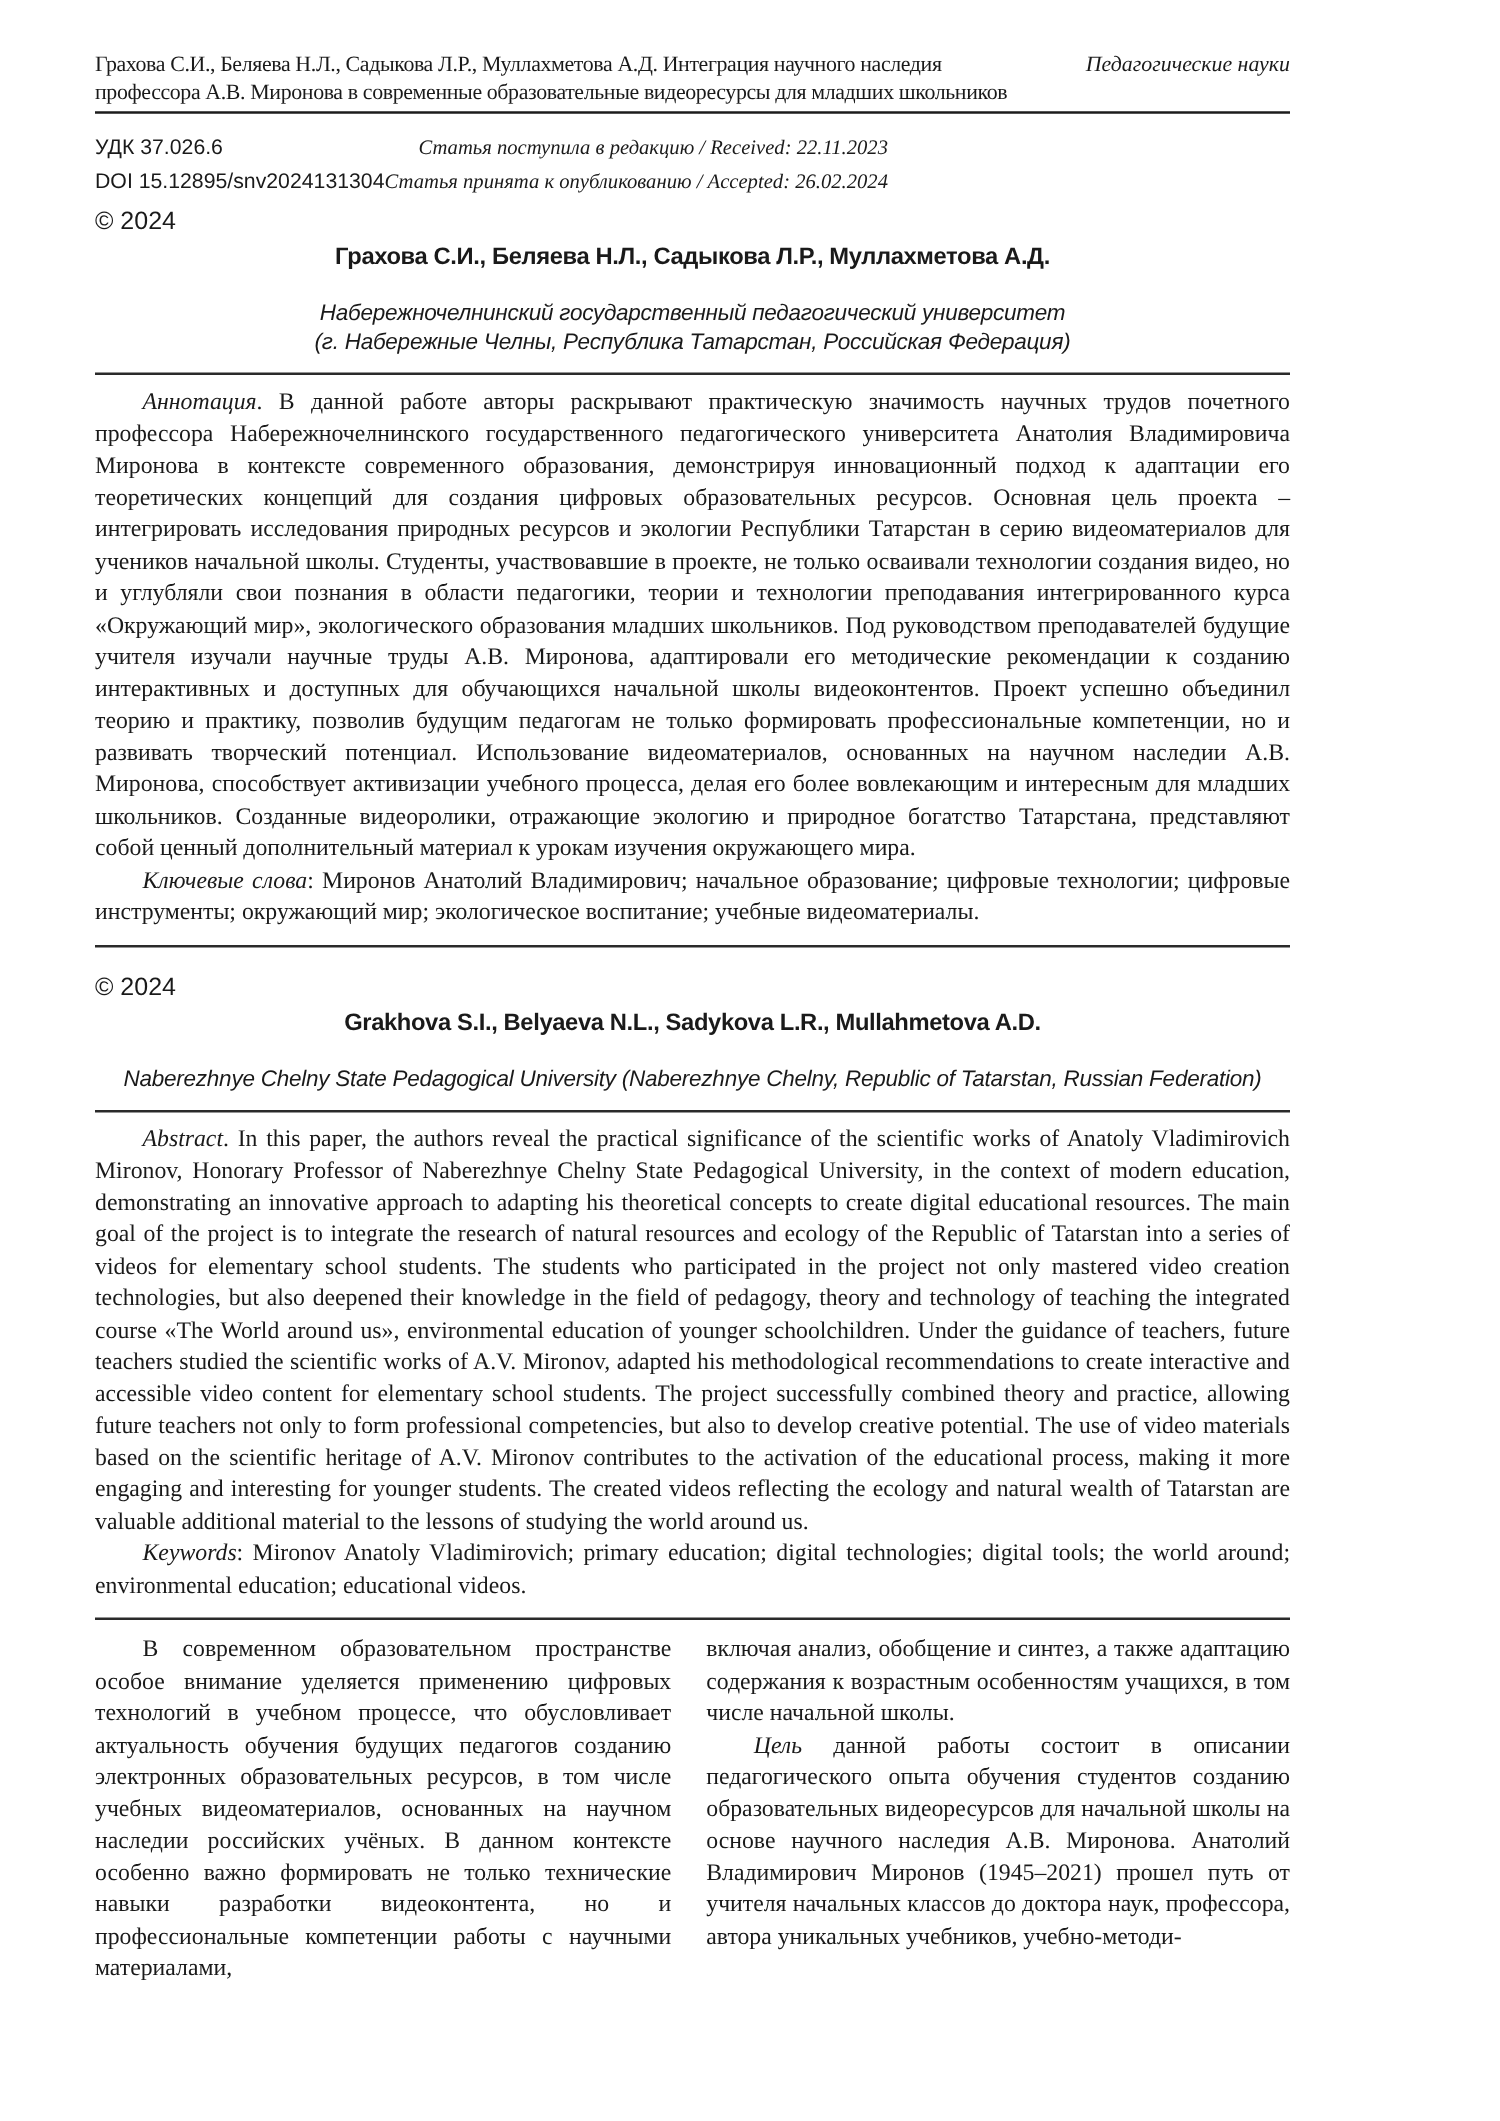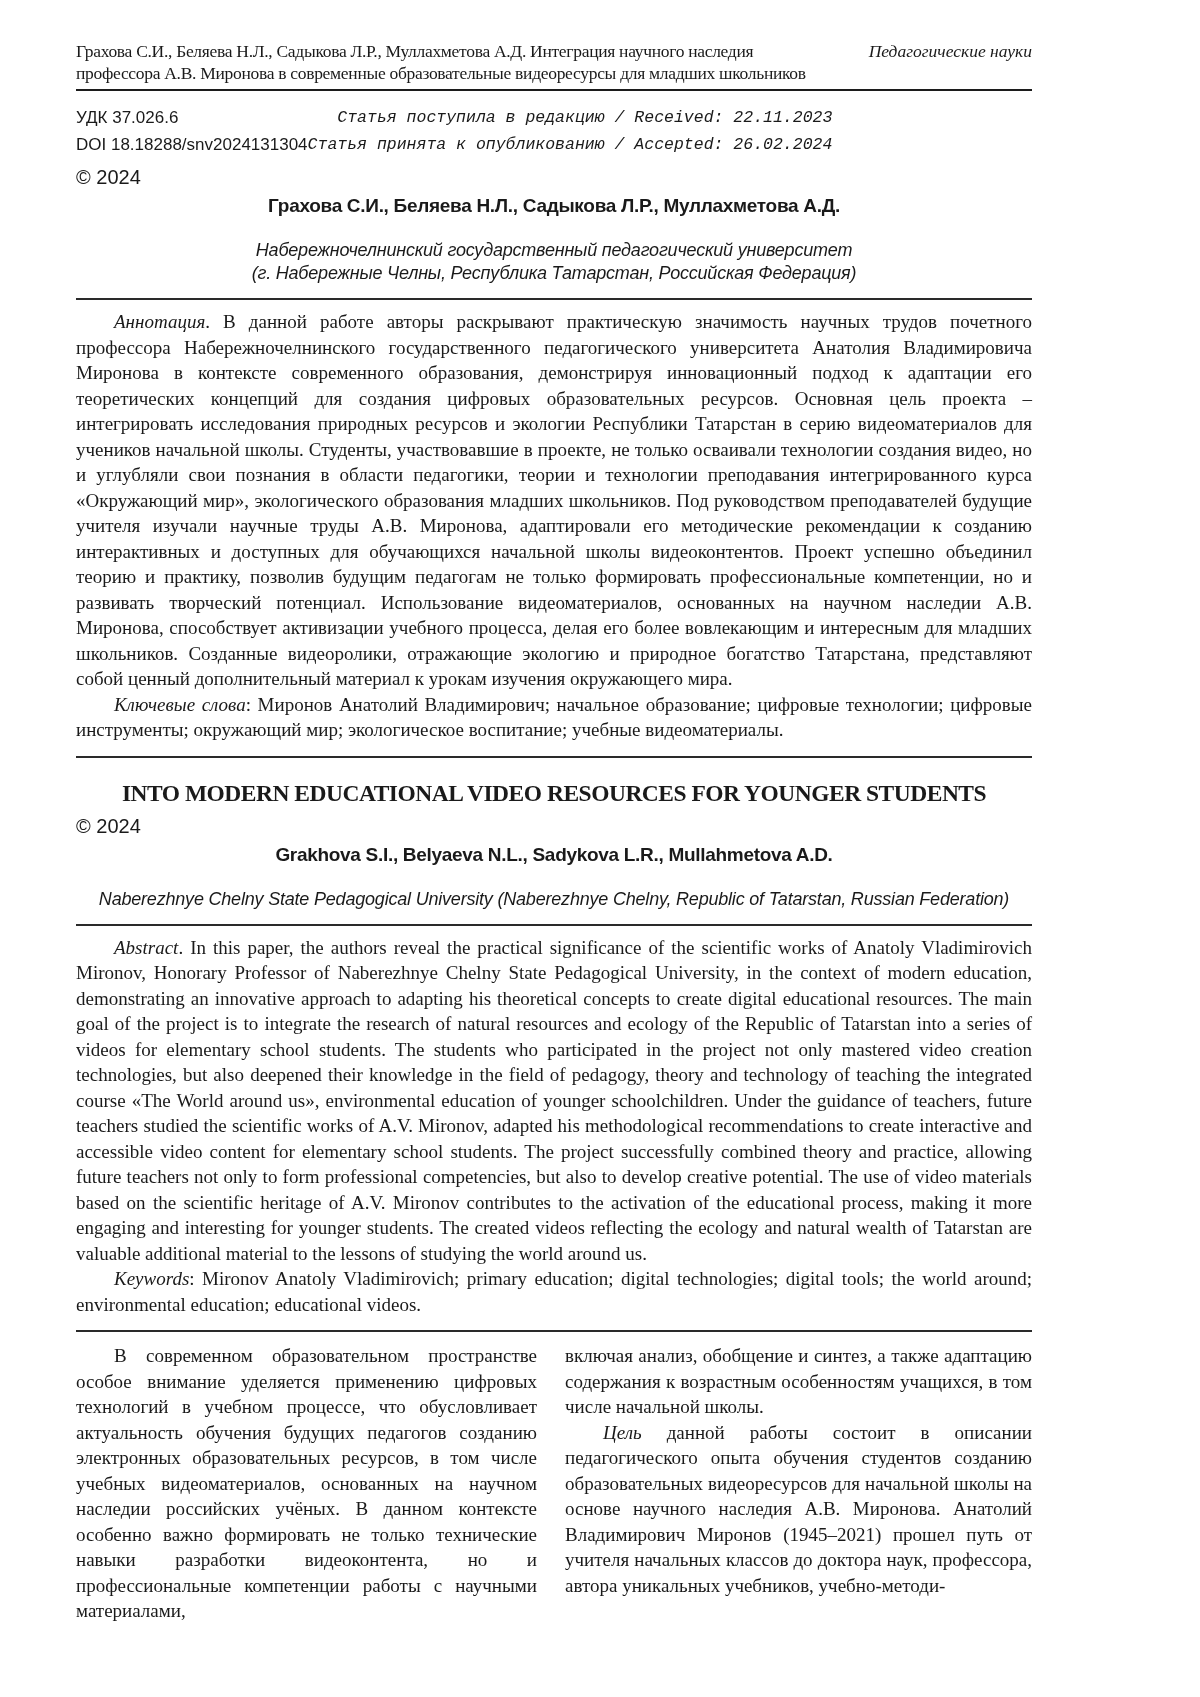--- a/index.html
+++ b/index.html
@@ -40,21 +40,21 @@
   
   .meta {
     display: flex; justify-content: flex-start;
     margin-top: 13px;
   }
   .meta-left {
     font-family: "Liberation Sans", sans-serif;
     font-size: 17px; line-height: 27px;
   }
   .meta-right {
-    font-family: Liberation Mono, monospace;
+    font-family: Liberation Serif, serif;
     font-style: italic; text-align: right;
     font-size: 16.5px; line-height: 27px;
   }
 
   
   .article-title {
     margin-top: 15px;
     text-align: center;
     font-weight: bold;
     font-size: 23.5px; line-height: 27px;
@@ -116,21 +116,21 @@
 <div class="page">
 
   <div class="running-head">
     <div class="rh-left">Грахова С.И., Беляева Н.Л., Садыкова Л.Р., Муллахметова А.Д. Интеграция научного наследия профессора А.В. Миронова в современные образовательные видеоресурсы для младших школьников</div>
     <div class="rh-right">Педагогические науки</div>
   </div>
 
   <div class="meta">
     <div class="meta-left">
       <div>УДК 37.026.6</div>
-      <div>DOI 18.18288/snv2024131304</div>
+      <div>DOI 15.12895/snv2024131304</div>
     </div>
     <div class="meta-right">
       <div>Статья поступила в редакцию / Received: 22.11.2023</div>
       <div>Статья принята к опубликованию / Accepted: 26.02.2024</div>
     </div>
   </div>
 
   <div class="copyright">© 2024</div>
   <div class="authors">Грахова С.И., Беляева Н.Л., Садыкова Л.Р., Муллахметова А.Д.</div>
   <div class="affiliation">
@@ -139,21 +139,20 @@
   </div>
 
   <hr class="hrule">
 
   <p class="para"><span class="it">Аннотация</span><span>. В данной работе авторы раскрывают практическую значимость научных трудов почетного профессора Набережночелнинского государственного педагогического университета Анатолия Владимировича Миронова в контексте современного образования, демонстрируя инновационный подход к адаптации его теоретических концепций для создания цифровых образовательных ресурсов. Основная цель проекта – интегрировать исследования природных ресурсов и экологии Республики Татарстан в серию видеоматериалов для учеников начальной школы. Студенты, участвовавшие в проекте, не только осваивали технологии создания видео, но и углубляли свои познания в области педагогики, теории и технологии преподавания интегрированного курса «Окружающий мир», экологического образования младших школьников. Под руководством преподавателей будущие учителя изучали научные труды А.В. Миронова, адаптировали его методические рекомендации к созданию интерактивных и доступных для обучающихся начальной школы видеоконтентов. Проект успешно объединил теорию и практику, позволив будущим педагогам не только формировать профессиональные компетенции, но и развивать творческий потенциал. Использование видеоматериалов, основанных на научном наследии А.В. Миронова, способствует активизации учебного процесса, делая его более вовлекающим и интересным для младших школьников. Созданные видеоролики, отражающие экологию и природное богатство Татарстана, представляют собой ценный дополнительный материал к урокам изучения окружающего мира.</span></p>
   <p class="para tight"><span class="it">Ключевые слова</span><span>: Миронов Анатолий Владимирович; начальное образование; цифровые технологии; цифровые инструменты; окружающий мир; экологическое воспитание; учебные видеоматериалы.</span></p>
 
   <hr class="hrule">
 
   <div class="article-title" style="margin-top:22px;">
-    <div>INTO MODERN EDUCATIONAL VIDEO RESOURCES FOR YOUNGER STUDENTS</div>
   </div>
   <div class="copyright">© 2024</div>
   <div class="authors">Grakhova S.I., Belyaeva N.L., Sadykova L.R., Mullahmetova A.D.</div>
   <div class="affiliation">Naberezhnye Chelny State Pedagogical University (Naberezhnye Chelny, Republic of Tatarstan, Russian Federation)</div>
 
   <hr class="hrule">
 
   <p class="para" lang="en"><span class="it">Abstract</span><span>. In this paper, the authors reveal the practical significance of the scientific works of Anatoly Vladimirovich Mironov, Honorary Professor of Naberezhnye Chelny State Pedagogical University, in the context of modern education, demonstrating an innovative approach to adapting his theoretical concepts to create digital educational resources. The main goal of the project is to integrate the research of natural resources and ecology of the Republic of Tatarstan into a series of videos for elementary school students. The students who participated in the project not only mastered video creation technologies, but also deepened their knowledge in the field of pedagogy, theory and technology of teaching the integrated course «The World around us», environmental education of younger schoolchildren. Under the guidance of teachers, future teachers studied the scientific works of A.V. Mironov, adapted his methodological recommendations to create interactive and accessible video content for elementary school students. The project successfully combined theory and practice, allowing future teachers not only to form professional competencies, but also to develop creative potential. The use of video materials based on the scientific heritage of A.V. Mironov contributes to the activation of the educational process, making it more engaging and interesting for younger students. The created videos reflecting the ecology and natural wealth of Tatarstan are valuable additional material to the lessons of studying the world around us.</span></p>
   <p class="para tight" lang="en"><span class="it">Keywords</span><span>: Mironov Anatoly Vladimirovich; primary education; digital technologies; digital tools; the world around; environmental education; educational videos.</span></p>
 

